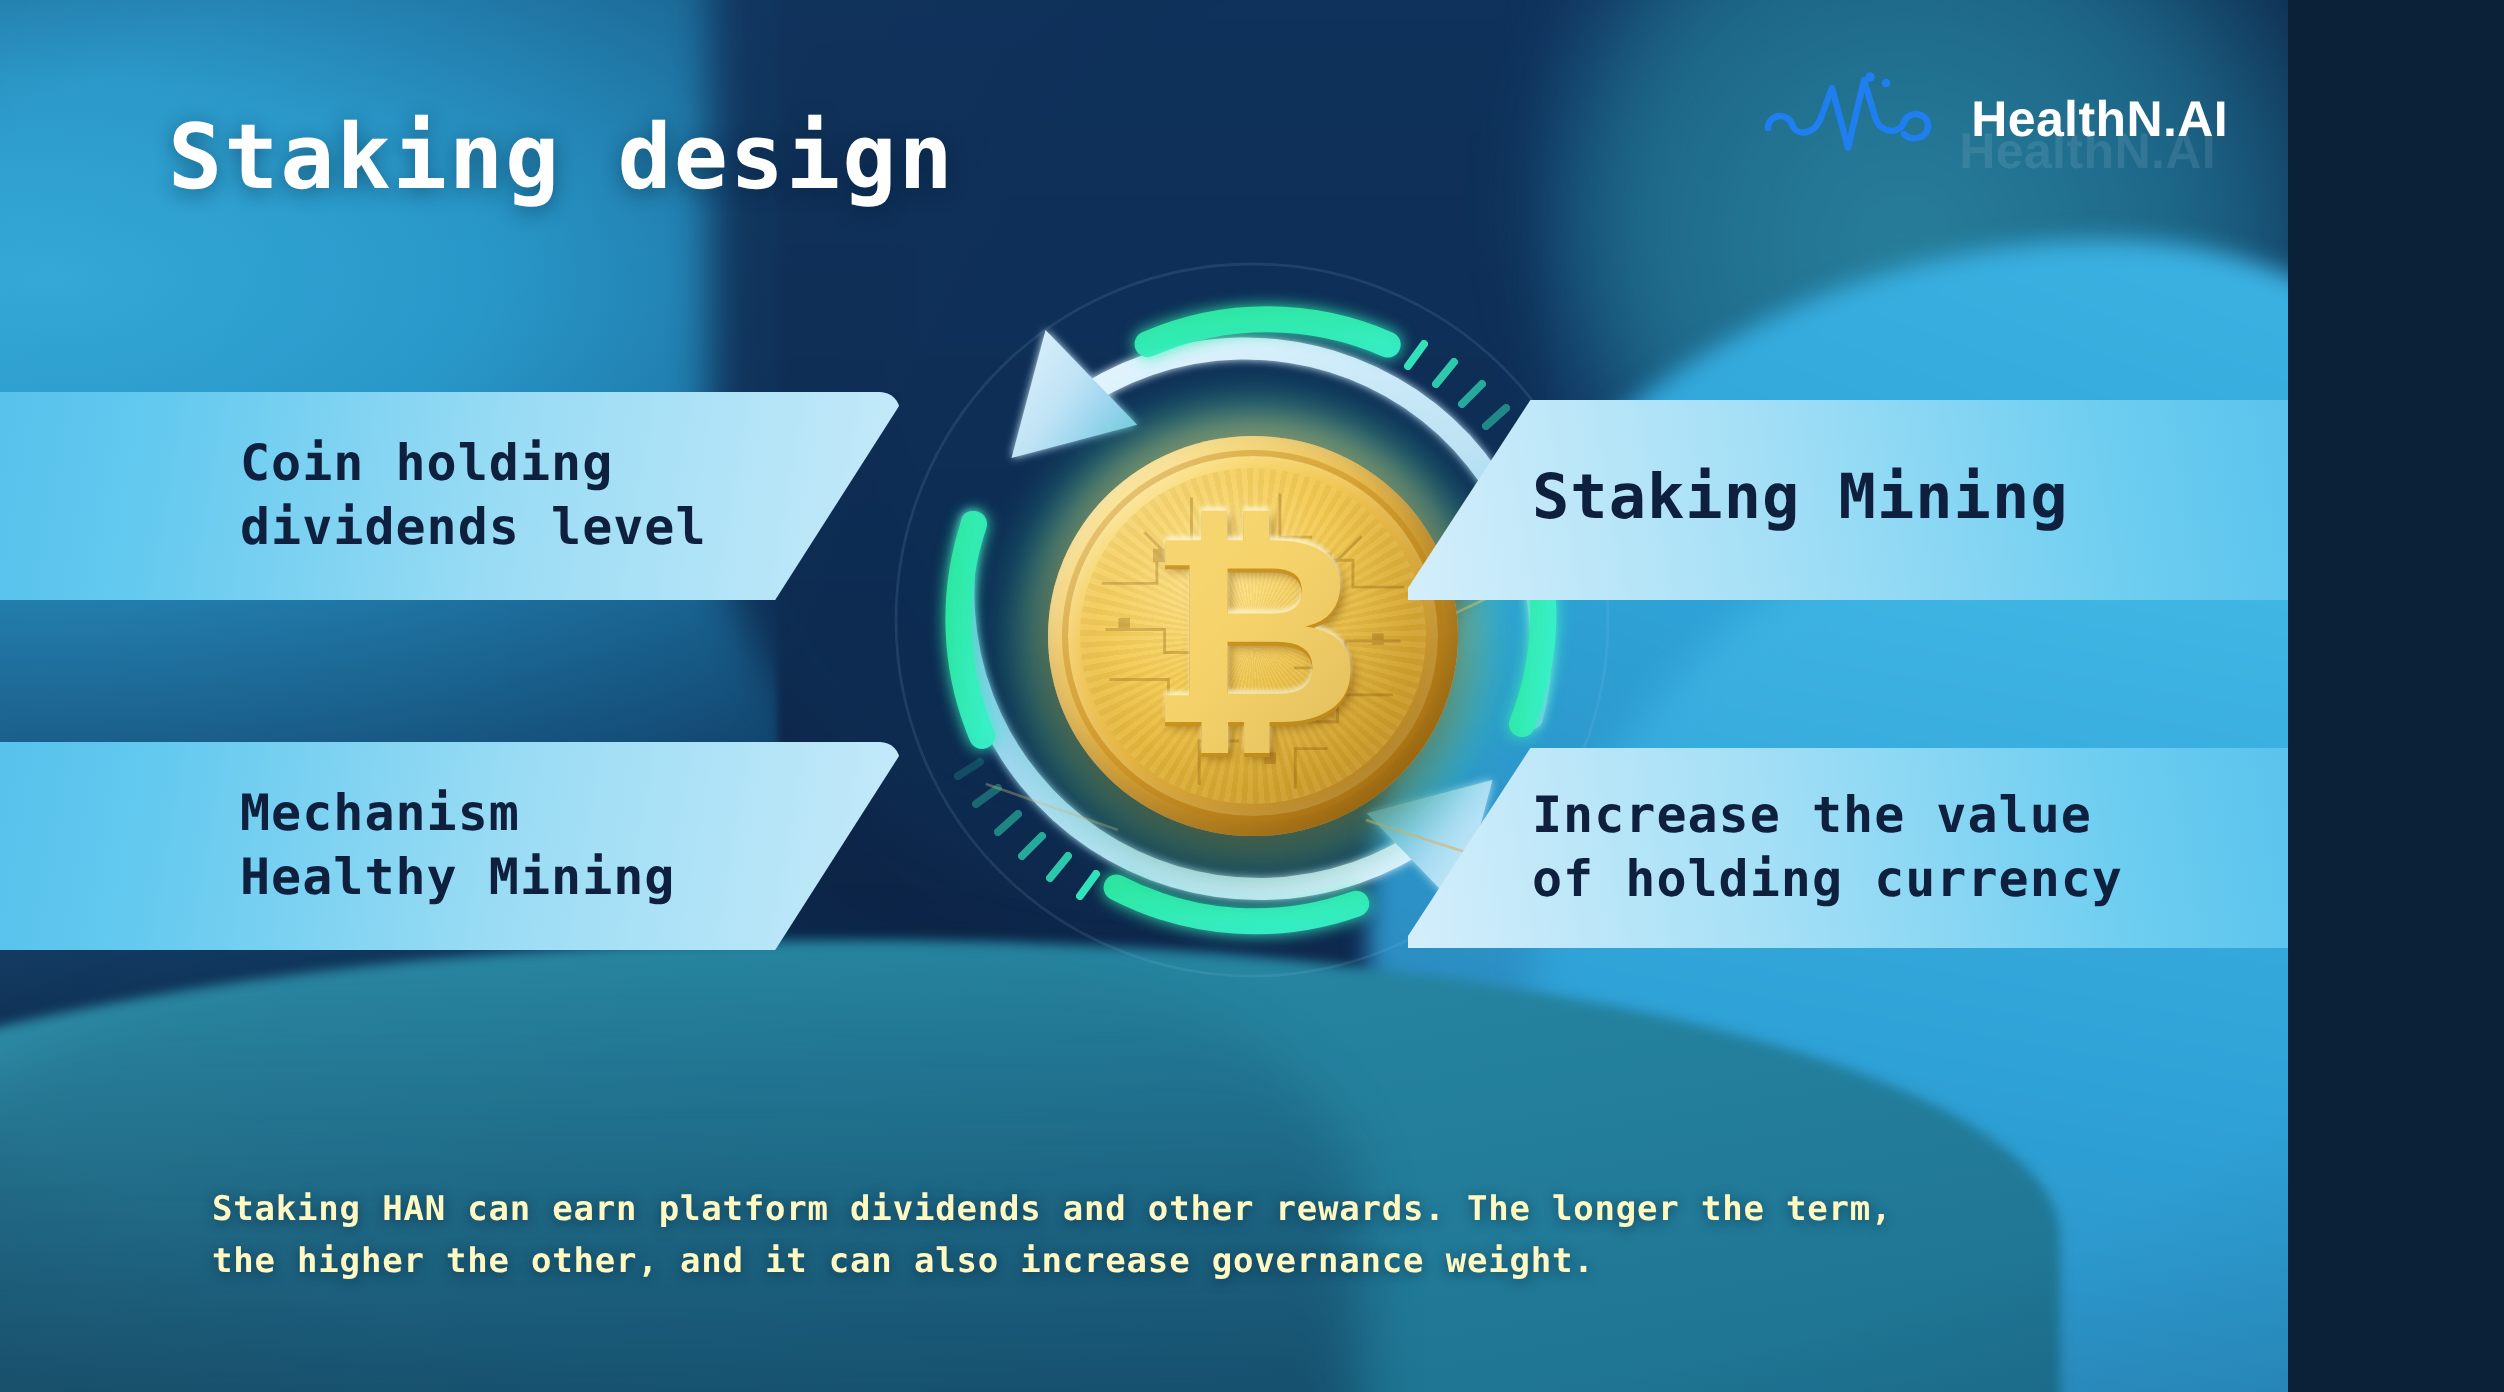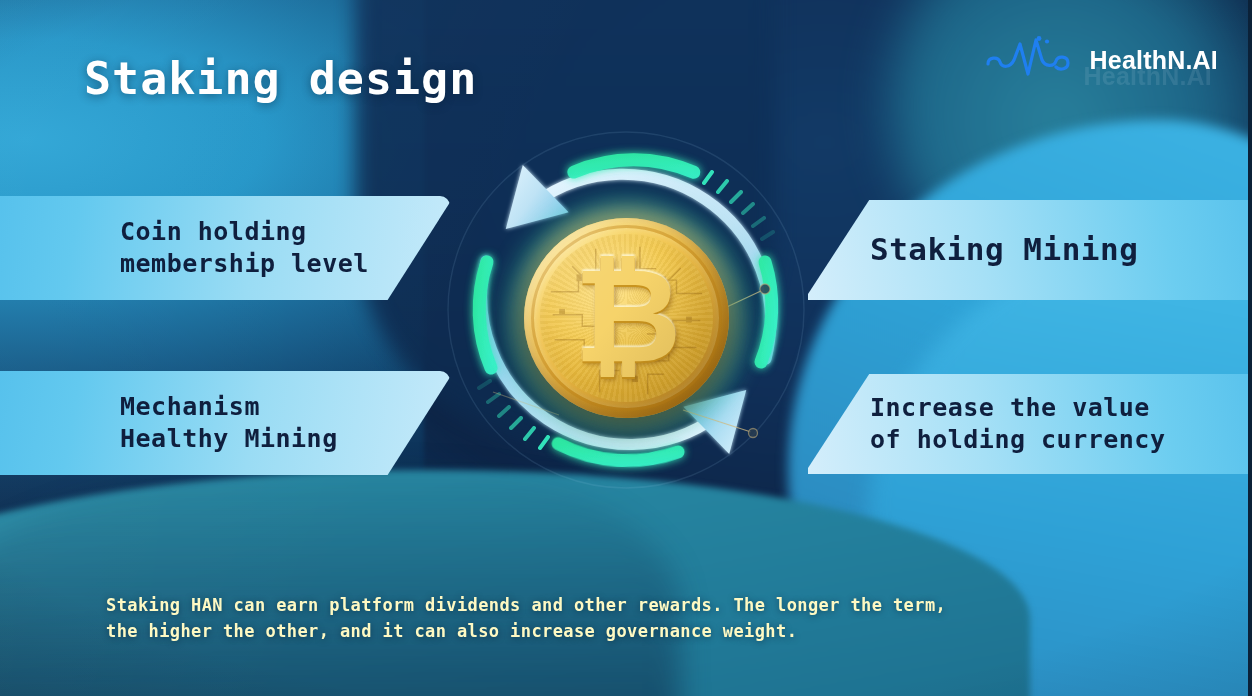--- a/index.html
+++ b/index.html
@@ -5,21 +5,21 @@
   html, body {
     margin: 0;
     padding: 0;
     background: #0b2138;
   }
   body {
     font-family: "DejaVu Sans Mono", monospace;
   }
   #slide {
     position: relative;
-    width: 1248px;
+    width: 1144px;
     height: 696px;
     overflow: hidden;
     background: #0d2a4a;
   }
 
   
   .bg-base {
     position: absolute;
     inset: 0;
     background:
@@ -449,21 +449,21 @@
           <div class="coin-b">₿</div>
         </div>
         <div class="coin-rim"></div>
         <div class="coin-shine"></div>
       </div>
     </div>
   </div>
 
   <div class="banner banner-left" id="banner-coin-holding">
     <span>Coin holding</span>
-    <span>membership level</span>
+    <span>dividends level</span>
   </div>
 
   <div class="banner banner-left" id="banner-healthy-mining">
     <span>Mechanism</span>
     <span>Healthy Mining</span>
   </div>
 
   <div class="banner banner-right" id="banner-staking-mining">
     <span>Staking Mining</span>
   </div>

